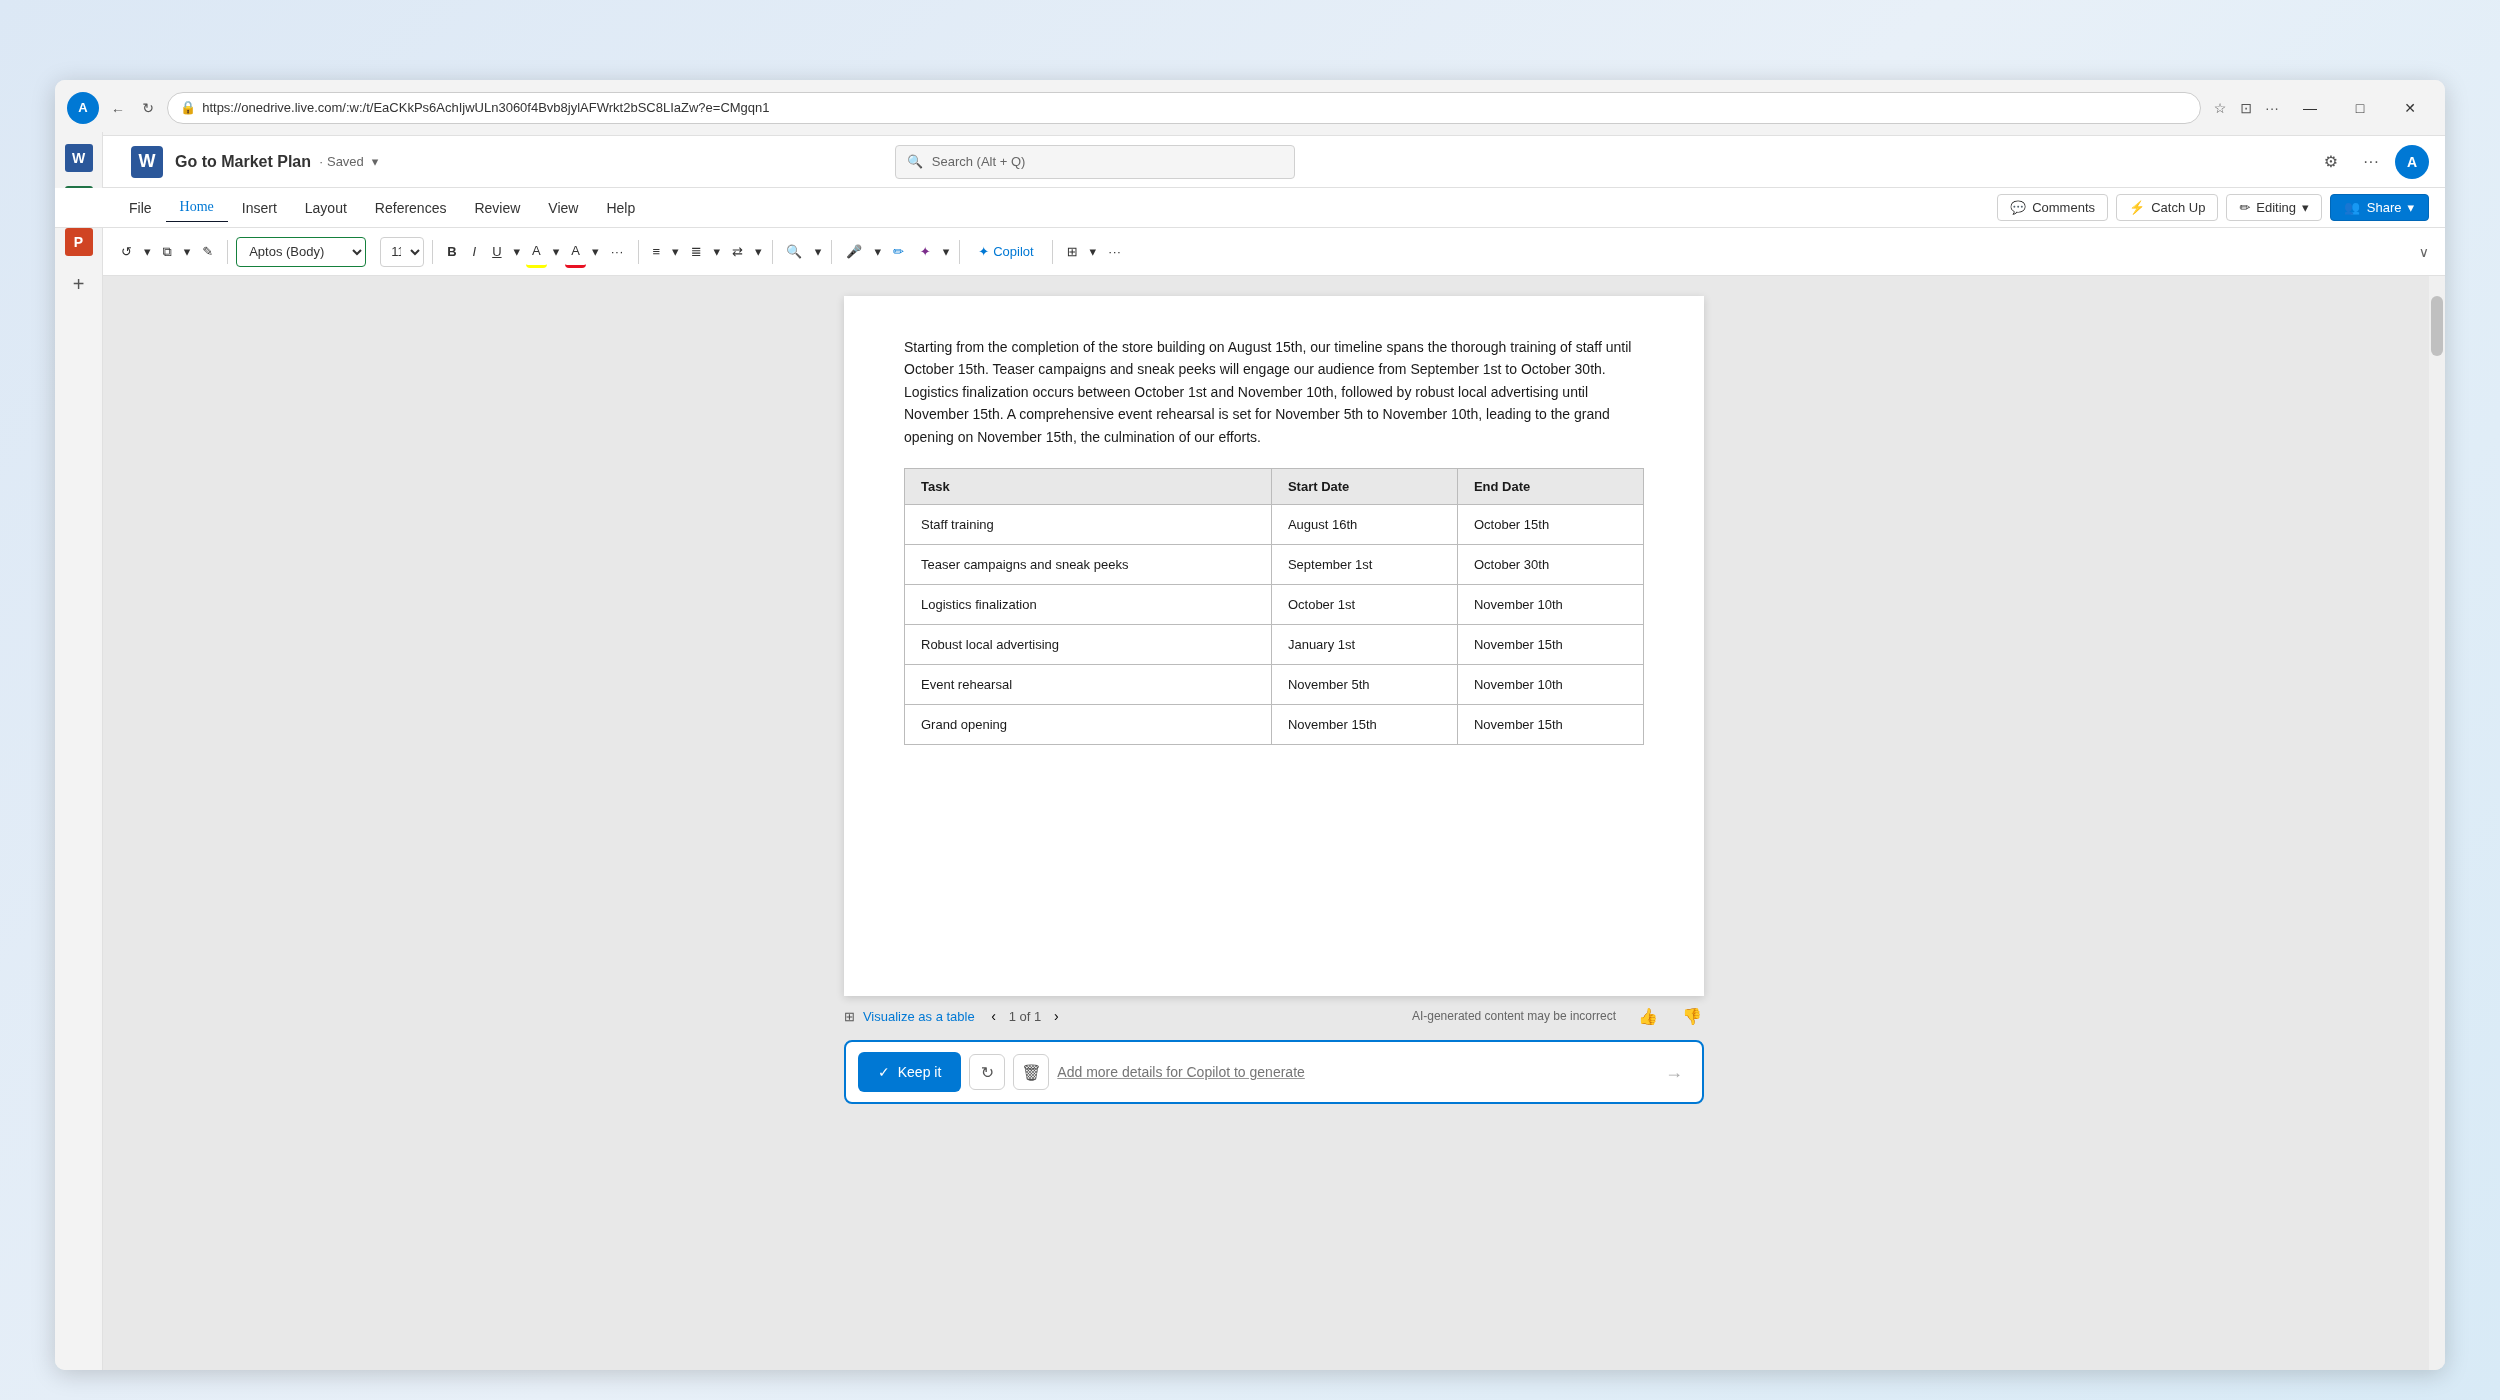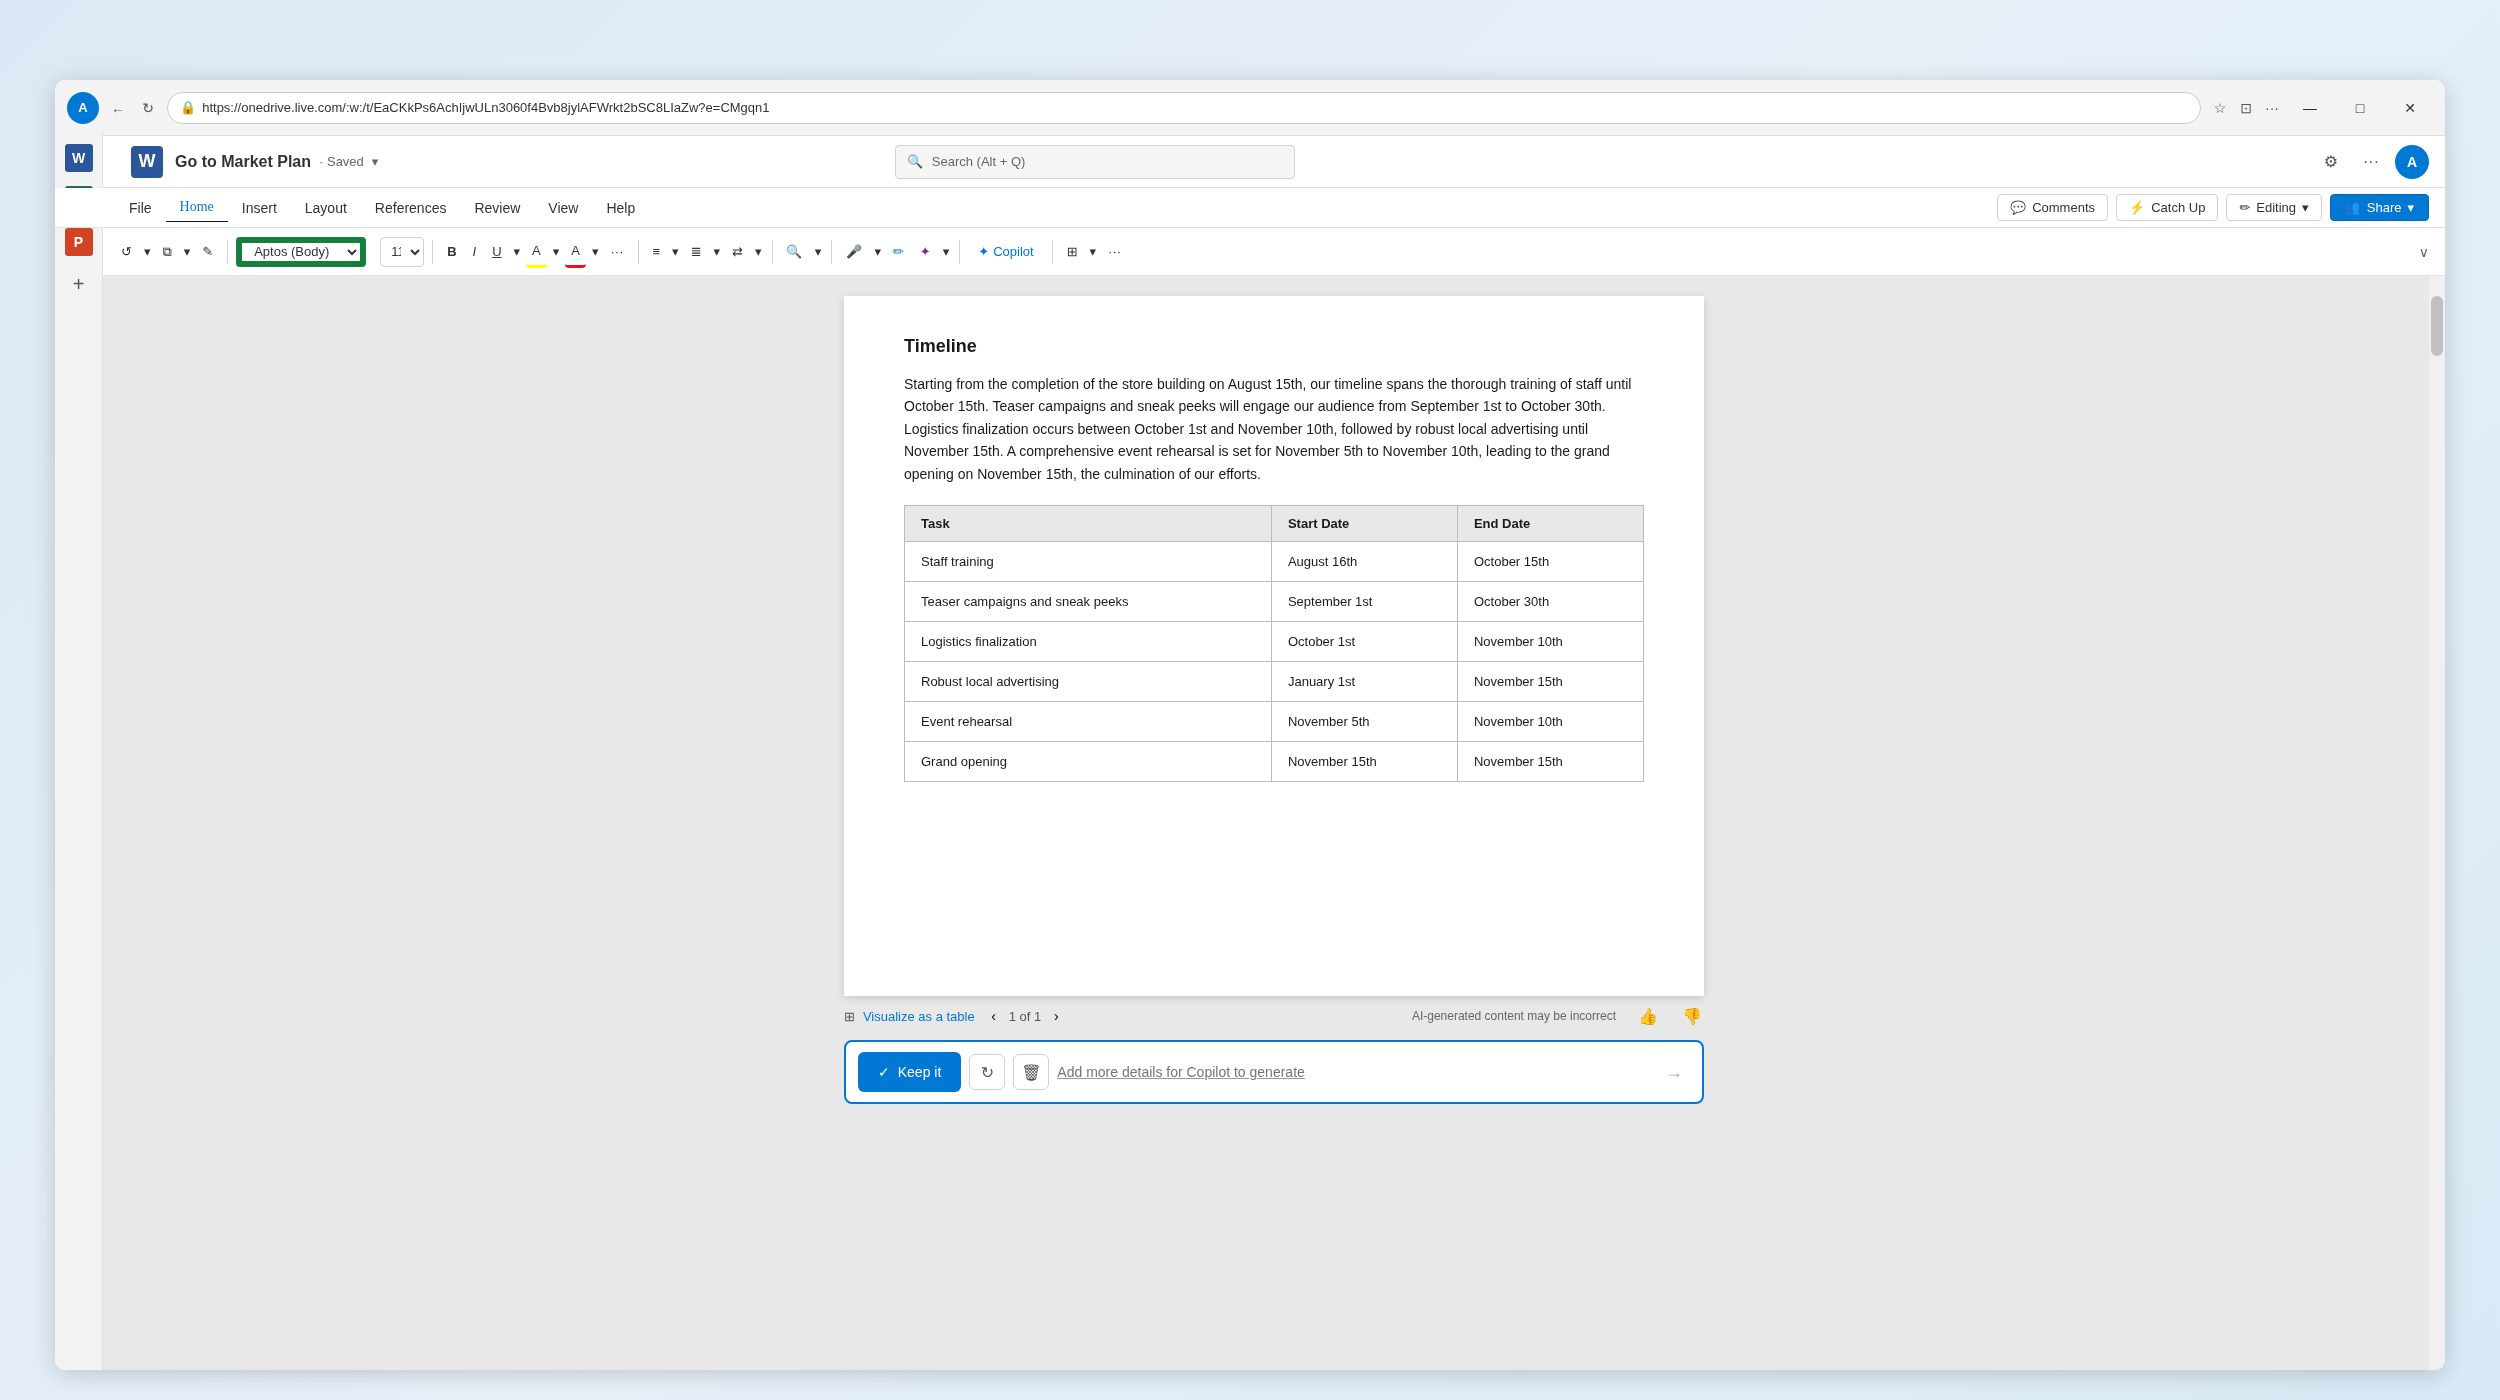--- a/index.html
+++ b/index.html
@@ -224,21 +224,21 @@
     }
     .fmt-btn {
       height: 32px;
       border: none; background: transparent; cursor: pointer;
       display: flex; align-items: center; justify-content: center;
       border-radius: 4px; font-size: 13px; color: #333;
       padding: 0 6px;
     }
     .fmt-separator { width: 1px; height: 24px; background: #d0d0d0; margin: 0 4px; }
     .font-select {
-      height: 30px; border: 6px solid #15803d;
+      height: 30px; border: 1px solid #15803d;
       border-radius: 4px; padding: 0 8px;
       font-size: 13px; color: #333; background: white;
       cursor: pointer; min-width: 130px;
     }
     .size-select {
       height: 30px; border: 1px solid #d0d0d0;
       border-radius: 4px; padding: 0 6px;
       font-size: 13px; color: #333; background: white;
       cursor: pointer; width: 44px;
     }
@@ -552,21 +552,20 @@
     <div class="fmt-separator"></div>
     <button class="fmt-btn">⊞</button>
     <button class="fmt-btn" style="padding:0 2px;">▾</button>
     <button class="fmt-btn">···</button>
     <div class="expand-arrow">∨</div>
   </div>
 
   <div class="content-area">
     <div class="doc-page">
 
-      <div class="section-title">Timeline</div>
 
       <p class="doc-paragraph">Starting from the completion of the store building on August 15th, our timeline spans the thorough training of staff until October 15th. Teaser campaigns and sneak peeks will engage our audience from September 1st to October 30th. Logistics finalization occurs between October 1st and November 10th, followed by robust local advertising until November 15th. A comprehensive event rehearsal is set for November 5th to November 10th, leading to the grand opening on November 15th, the culmination of our efforts.</p>
 
       <table class="timeline-table">
         <thead>
           <tr>
             <th>Task</th>
             <th>Start Date</th>
             <th>End Date</th>
           </tr>

